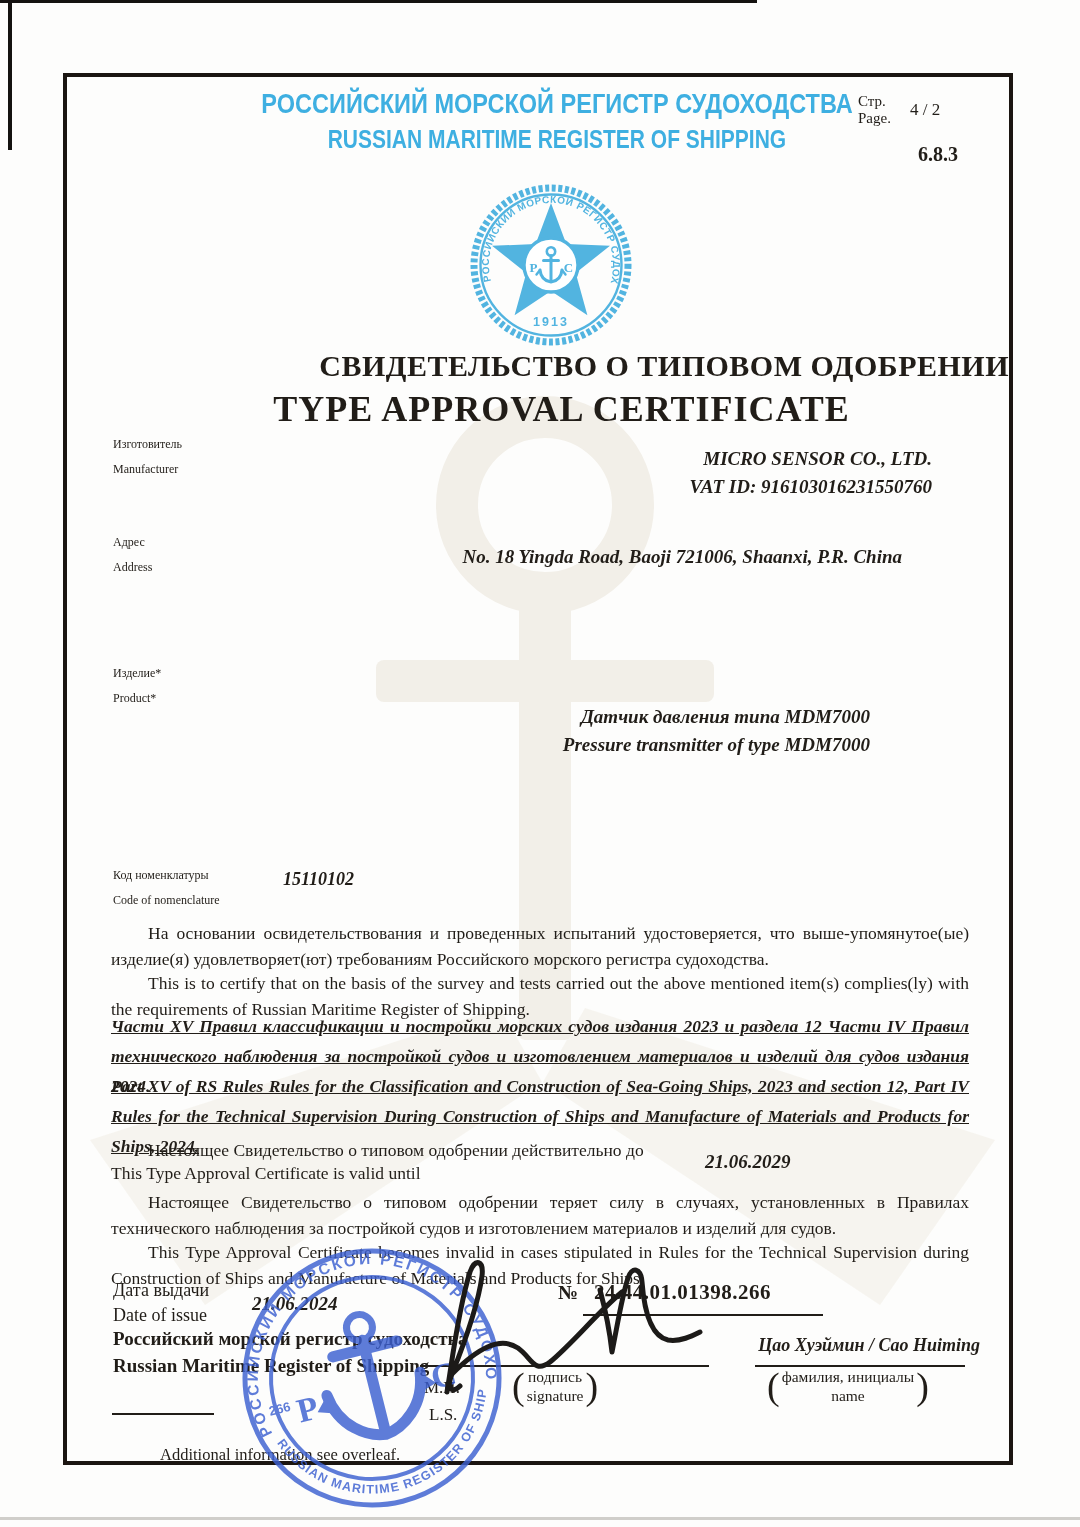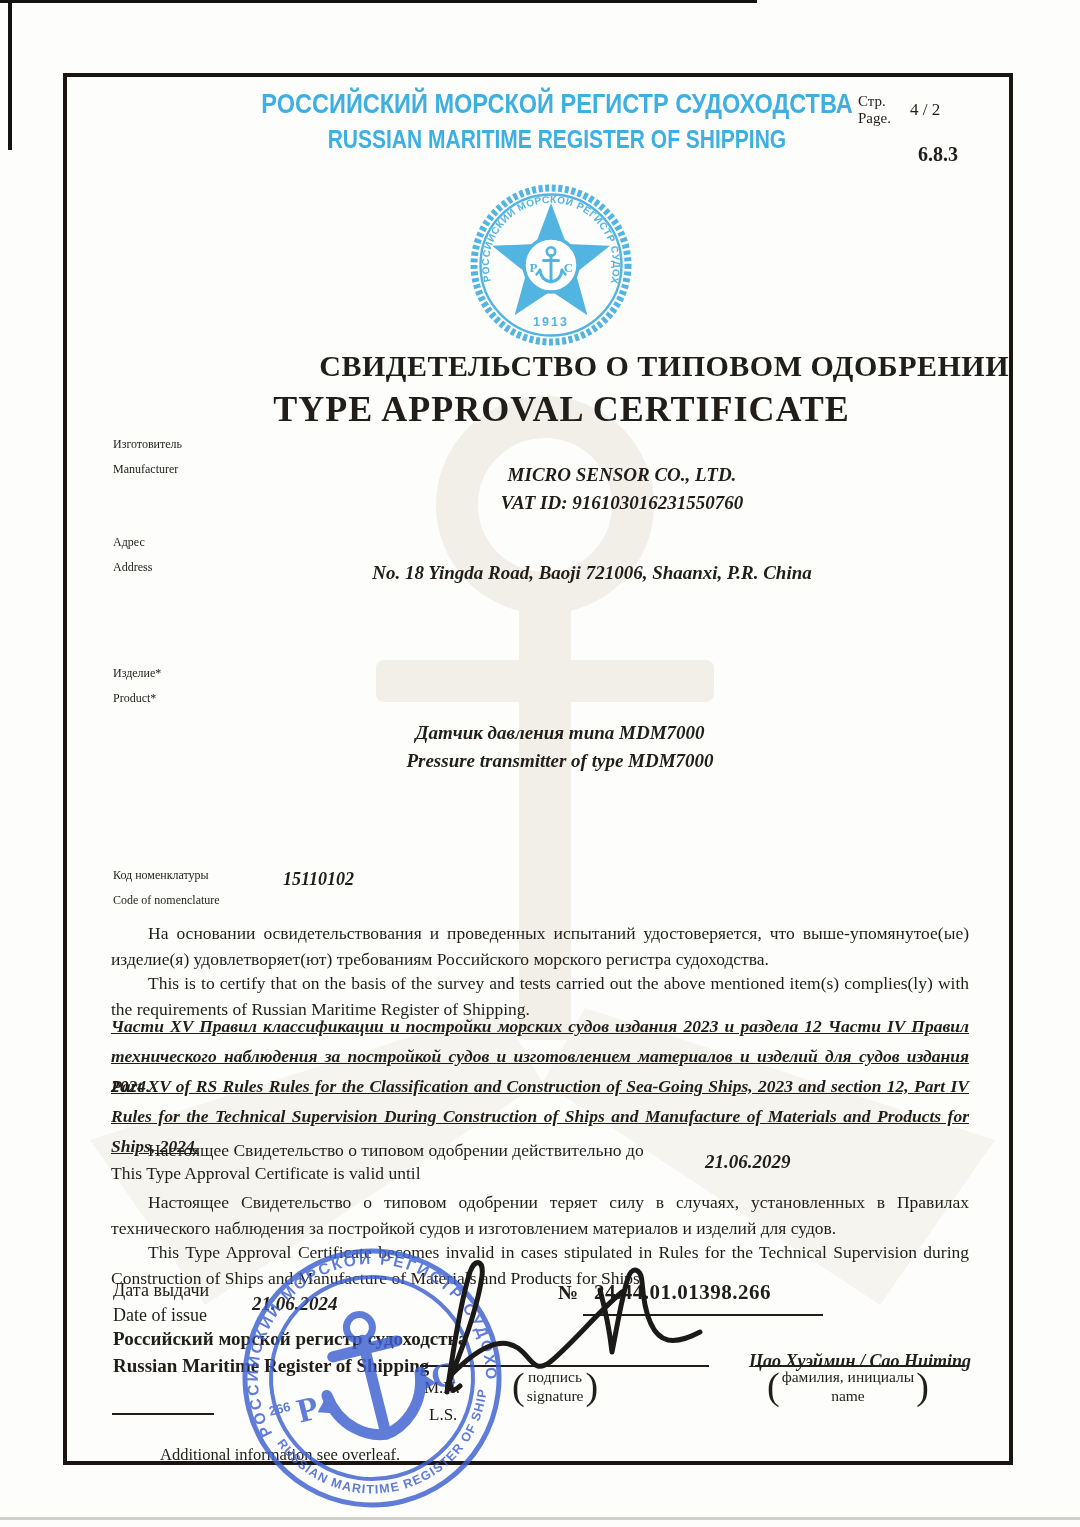--- a/index.html
+++ b/index.html
@@ -21,21 +21,21 @@
   .hdr-ru{font-size:28px;letter-spacing:0px;}
   .hdr-en{font-size:25px;}
   .pagebox{left:791px;top:16px;font-size:15px;line-height:1.15;}
   .pageval{left:843px;top:23px;font-size:17px;}
   .formcode{left:851px;top:66px;font-size:20px;font-weight:bold;}
   
   .title-ru{left:0px;top:272px;width:942px;text-align:right;font-size:30px;font-weight:bold;letter-spacing:.5px;}
   .title-en{left:0px;top:311px;width:901px;text-align:center;font-size:36px;font-weight:bold;letter-spacing:1px;margin-left:44px;}
   .lbl{left:46px;font-size:12px;line-height:25px;}
   .val{font-weight:bold;font-style:italic;font-size:19px;}
-  .vcenter{width:620px;text-align:center;margin-top:16px;}
+  .vcenter{width:620px;text-align:right;}
   .para{left:44px;width:858px;font-size:17.5px;line-height:26px;text-align:justify;}
   .indent{text-indent:37px;}
   .rules{font-weight:bold;font-style:italic;line-height:30px;text-decoration:underline;}
   .bigparen{font-size:38px;font-weight:400;line-height:1;}
   .cap{display:flex;align-items:center;gap:2px;font-size:15.5px;line-height:1.25;}
   .cap .two{text-align:center;}
   .sigline{height:0;border-top:2px solid #211d18;}
   .underline-num{height:0;border-top:2px solid #211d18;}
   .boldserif{font-weight:bold;}
   .stamp-svg{left:232px;top:1238px;opacity:.82;}

